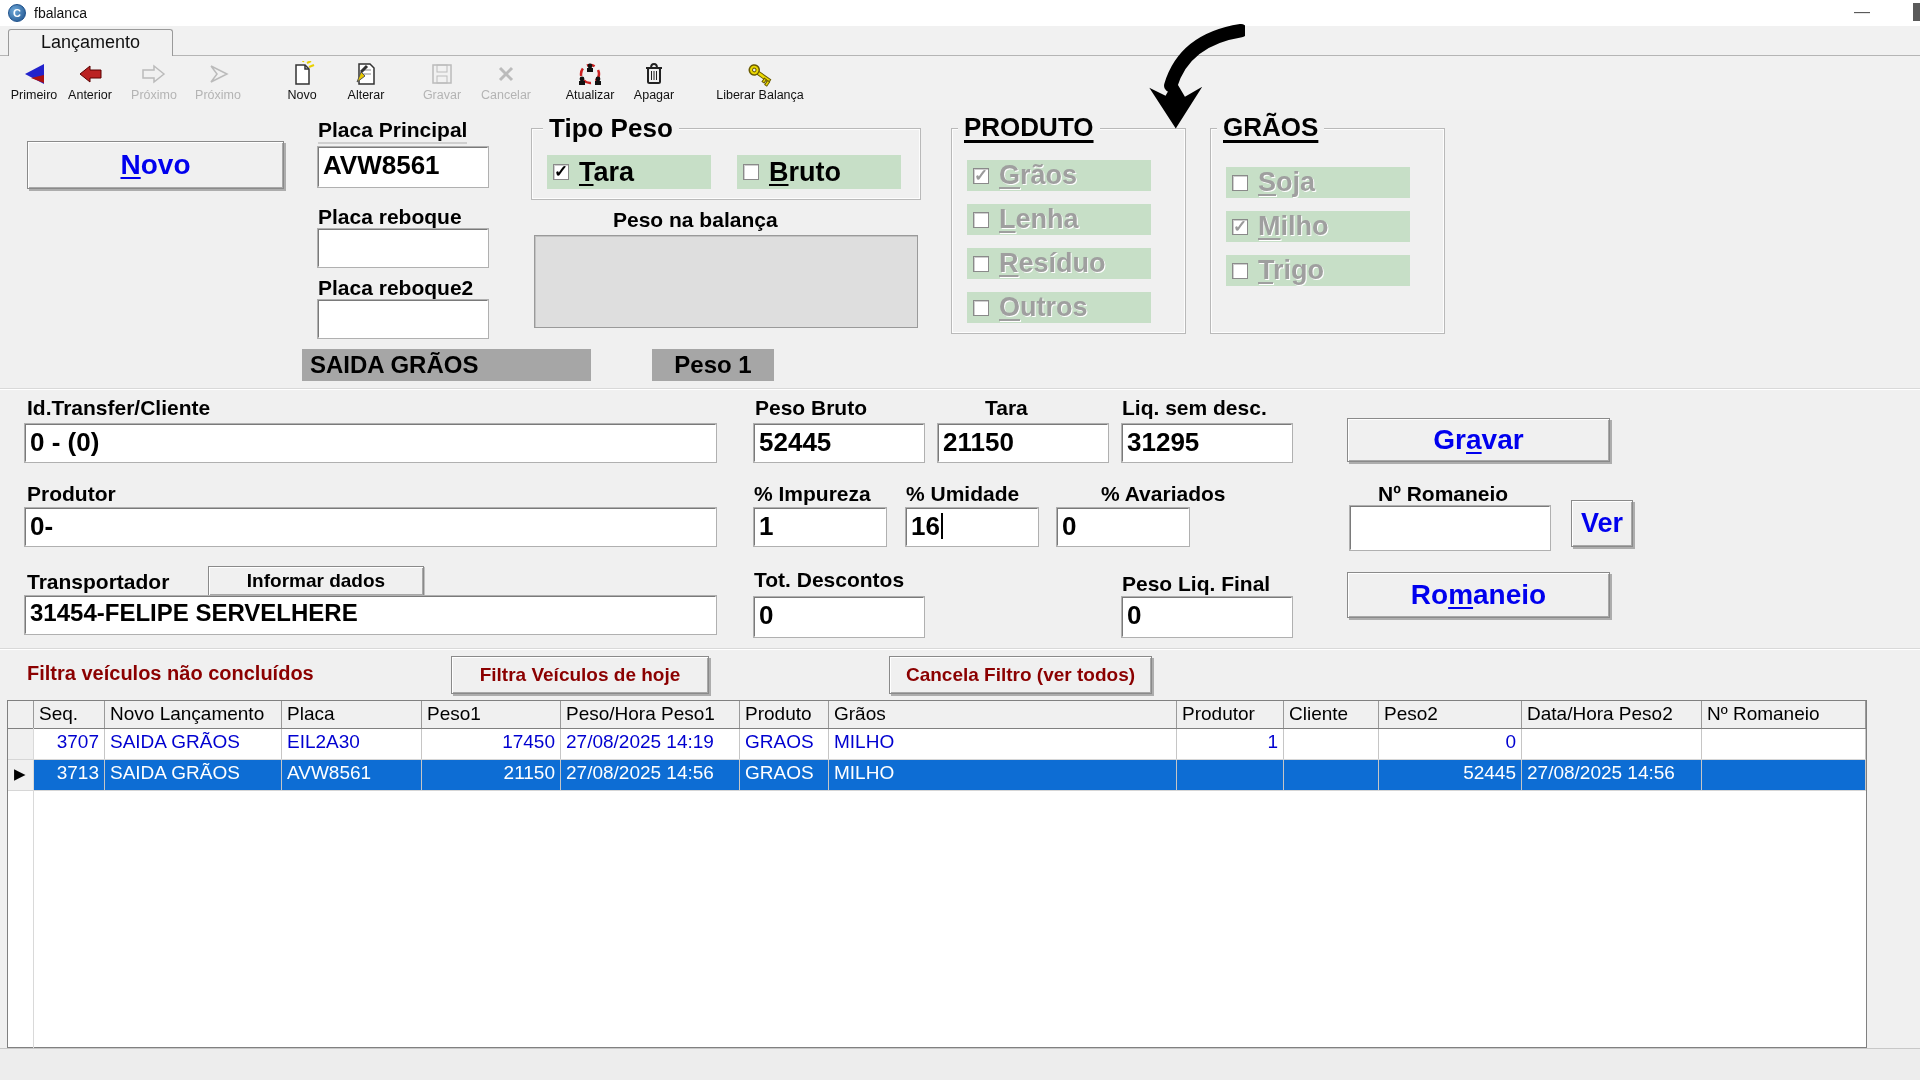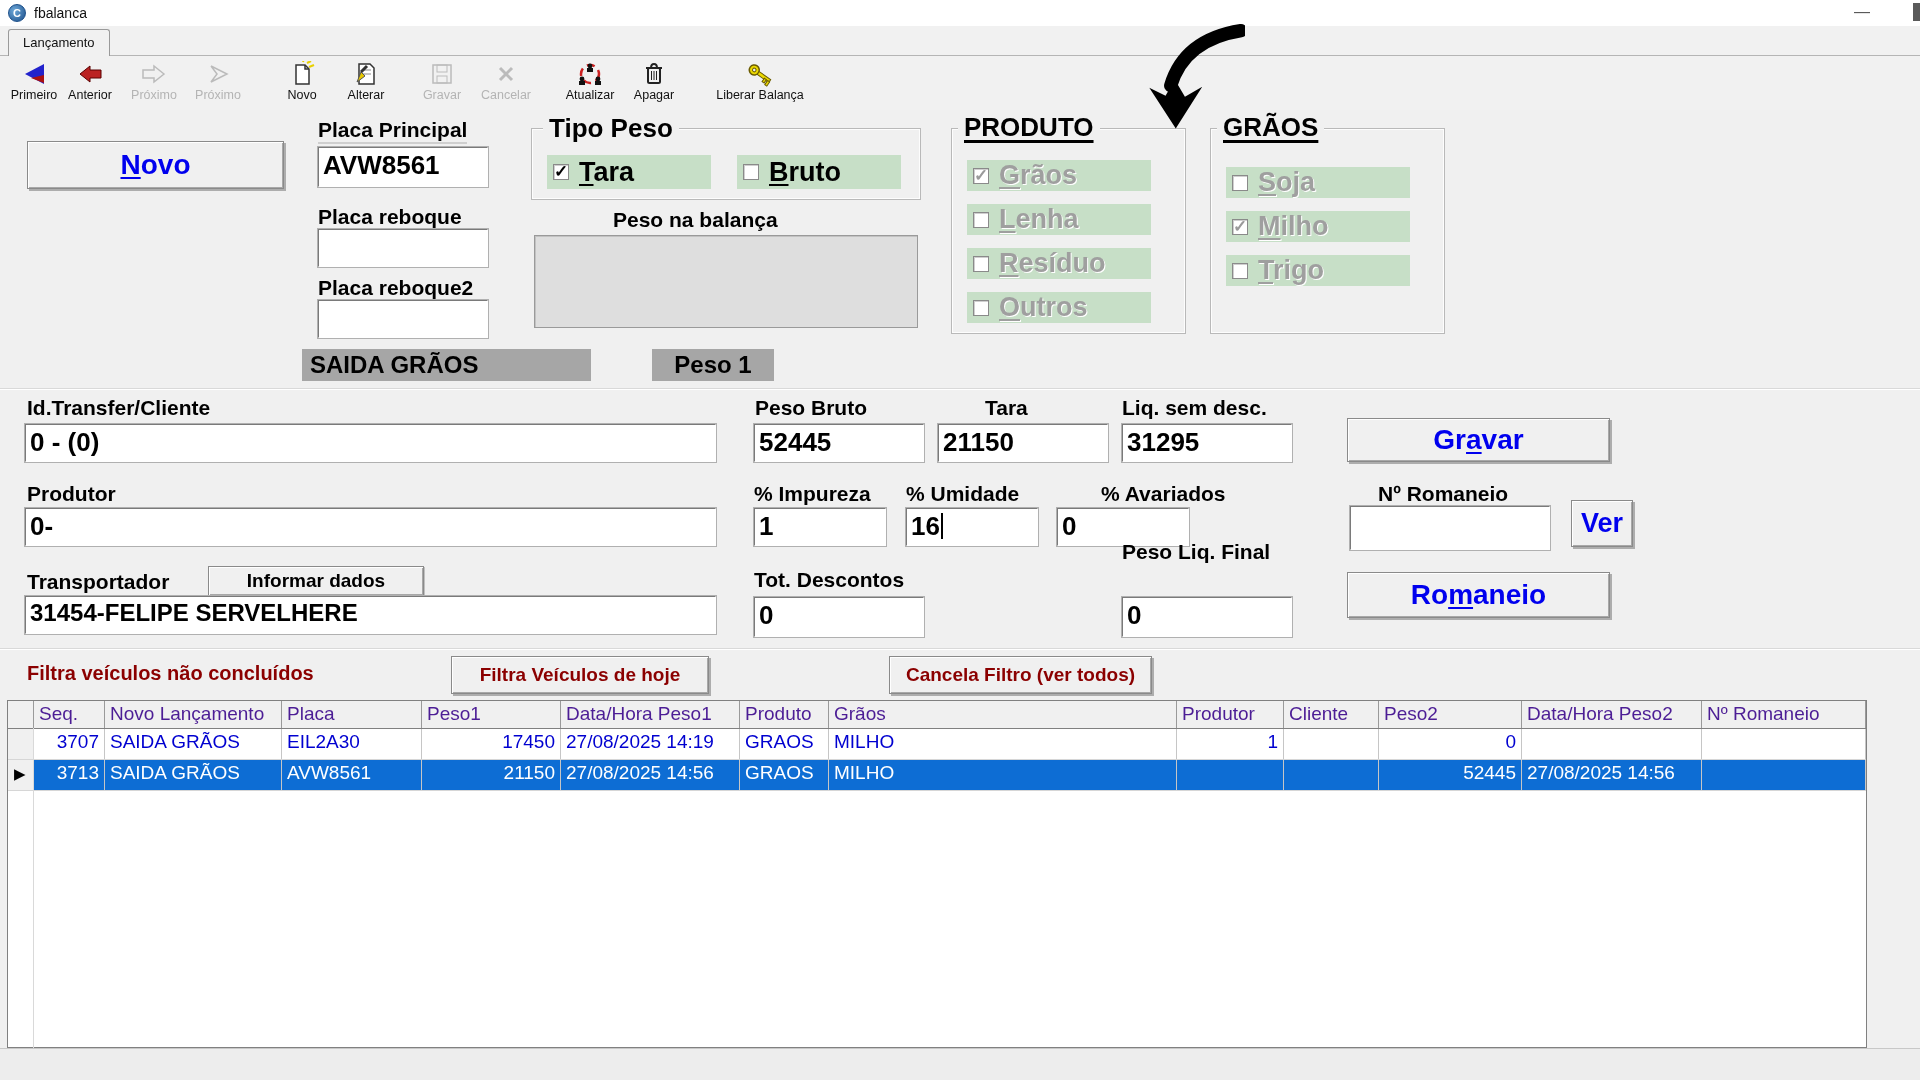--- a/index.html
+++ b/index.html
@@ -14,22 +14,22 @@
               background:radial-gradient(circle at 35% 35%, #6ea8d8, #1b4f8a); border:1px solid #1b4f8a;
               color:#fff; font-size:11px; font-weight:bold; text-align:center; line-height:17px; }
   .app-title { position:absolute; left:34px; top:5px; font-size:14px; color:#111; }
   .min-btn { position:absolute; left:1842px; top:2px; width:40px; height:22px; text-align:center;
              color:#555; font-size:16px; line-height:20px; }
   .max-sliver { position:absolute; left:1913px; top:3px; width:7px; height:18px; background:#5a5a5a; }
 
   
   .tabstrip { position:absolute; left:0; top:26px; width:1920px; height:30px; background:#f1f1f1;
               border-bottom:1px solid #b5b5b5; }
-  .tab { position:absolute; left:8px; top:3px; height:27px; padding:0 14px; background:#f1f1f1;
-         border:1px solid #9a9a9a; border-bottom:none; border-radius:3px 3px 0 0; font-size:13px;
+  .tab { position:absolute; left:8px; top:3px; height:27px; padding:0 32px; background:#f1f1f1;
+         border:1px solid #9a9a9a; border-bottom:none; border-radius:3px 3px 0 0; font-size:18px;
          line-height:25px; color:#111; z-index:2; }
 
   
   .toolbar { position:absolute; left:0; top:56px; width:1920px; height:54px; background:#f1f1f1;
              display:flex; align-items:flex-start; padding-left:6px; }
   .tbtn { width:56px; margin-top:4px; text-align:center; flex:0 0 auto; }
   .tbtn .ticon { height:28px; display:flex; align-items:center; justify-content:center; }
   .tbtn .tcap { font-size:12.5px; color:#111; white-space:nowrap; }
   .tbtn.disabled .tcap { color:#b4b4b4; }
   .tbtn.wide { width:100px; } .sp8 { margin-left:8px; } .sp20 { margin-left:20px; } .sp28 { margin-left:28px; }
@@ -69,21 +69,21 @@
   
   .filter-label { position:absolute; color:#8b0000; font-weight:bold; font-size:20px; }
 
   
   .grid { position:absolute; left:7px; top:700px; width:1860px; height:348px; background:#fff;
           border:1px solid #808080; overflow:hidden; }
   .grow { display:flex; height:31px; }
   .grow.ghead { height:28px; background:#f0f0f0; border-bottom:1px solid #808080; }
   .gc { border-right:1px solid #c6c6c6; padding:2px 5px 0 5px; font-size:19px; color:#0000d0;
         white-space:nowrap; overflow:hidden; flex:0 0 auto; }
-  .ghead .gc { border-right:1px solid #9a9a9a; color:#4c1d95; }
+  .ghead .gc { border-right:1px solid #9a9a9a; color:#000000; }
   .grow:not(.ghead) { border-bottom:1px solid #d6d6d6; }
   .gc.gutter { width:26px; background:#f0f0f0; border-right:1px solid #9a9a9a; color:#000;
                font-size:15px; padding-top:5px; padding-left:6px; }
   .grow.sel { background:#0d6dd4; }
   .grow.sel .gc { color:#ffffff; }
   .grow.sel .gc.gutter { background:#f0f0f0; color:#000; }
   .gutter-rail { position:absolute; left:33px; top:728px; width:1px; height:320px; background:#d9d9d9; }
 
   
   .statusbar { position:absolute; left:0; top:1048px; width:1920px; height:32px; background:#ededed;
@@ -332,39 +332,39 @@
 <div class="field" style="left:1350px; top:506px; width:200px; height:44px;"></div>
 <div class="btn3d blue" style="left:1571px; top:500px; width:62px; height:47px; font-size:27px;">Ver</div>
 
 <div class="lbl" style="left:27px; top:570px;">Transportador</div>
 <div class="btn3d small" style="left:208px; top:566px; width:216px; height:30px;">Informar dados</div>
 <div class="field" style="left:25px; top:596px; width:691px; height:38px; font-size:24px;">31454-FELIPE SERVELHERE</div>
 
 <div class="lbl" style="left:754px; top:568px;">Tot. Descontos</div>
 <div class="field" style="left:754px; top:597px; width:170px; height:40px;">0</div>
 
-<div class="lbl" style="left:1122px; top:540px;">Peso Liq. Final</div>
+<div class="lbl" style="left:1122px; top:572px;">Peso Liq. Final</div>
 <div class="field" style="left:1122px; top:597px; width:170px; height:40px;">0</div>
 
 <div class="btn3d blue" style="left:1347px; top:572px; width:263px; height:46px;">Ro<u>m</u>aneio</div>
 
 <div class="hdiv" style="top:648px;"></div>
 
 <div class="filter-label" style="left:27px; top:662px;">Filtra veículos não concluídos</div>
 <div class="btn3d maroon" style="left:451px; top:656px; width:258px; height:38px;">Filtra Veículos de hoje</div>
 <div class="btn3d maroon" style="left:889px; top:656px; width:263px; height:38px;">Cancela Filtro (ver todos)</div>
 
 <div class="grid" id="grid">
     <div class="grow ghead">
       <div class="gc gutter"></div>
       <div class="gc" style="width: 71px; text-align: left;">Seq.</div>
       <div class="gc" style="width: 177px; text-align: left;">Novo Lançamento</div>
       <div class="gc" style="width: 140px; text-align: left;">Placa</div>
       <div class="gc" style="width: 139px; text-align: left;">Peso1</div>
-      <div class="gc" style="width: 179px; text-align: left;">Data/Hora Peso1</div>
+      <div class="gc" style="width: 179px; text-align: left;">Peso/Hora Peso1</div>
       <div class="gc" style="width: 89px; text-align: left;">Produto</div>
       <div class="gc" style="width: 348px; text-align: left;">Grãos</div>
       <div class="gc" style="width: 107px; text-align: left;">Produtor</div>
       <div class="gc" style="width: 95px; text-align: left;">Cliente</div>
       <div class="gc" style="width: 143px; text-align: left;">Peso2</div>
       <div class="gc" style="width: 180px; text-align: left;">Data/Hora Peso2</div>
       <div class="gc" style="width: 164px; text-align: left;">Nº Romaneio</div>
     </div>
     <div class="grow">
       <div class="gc gutter"></div>

